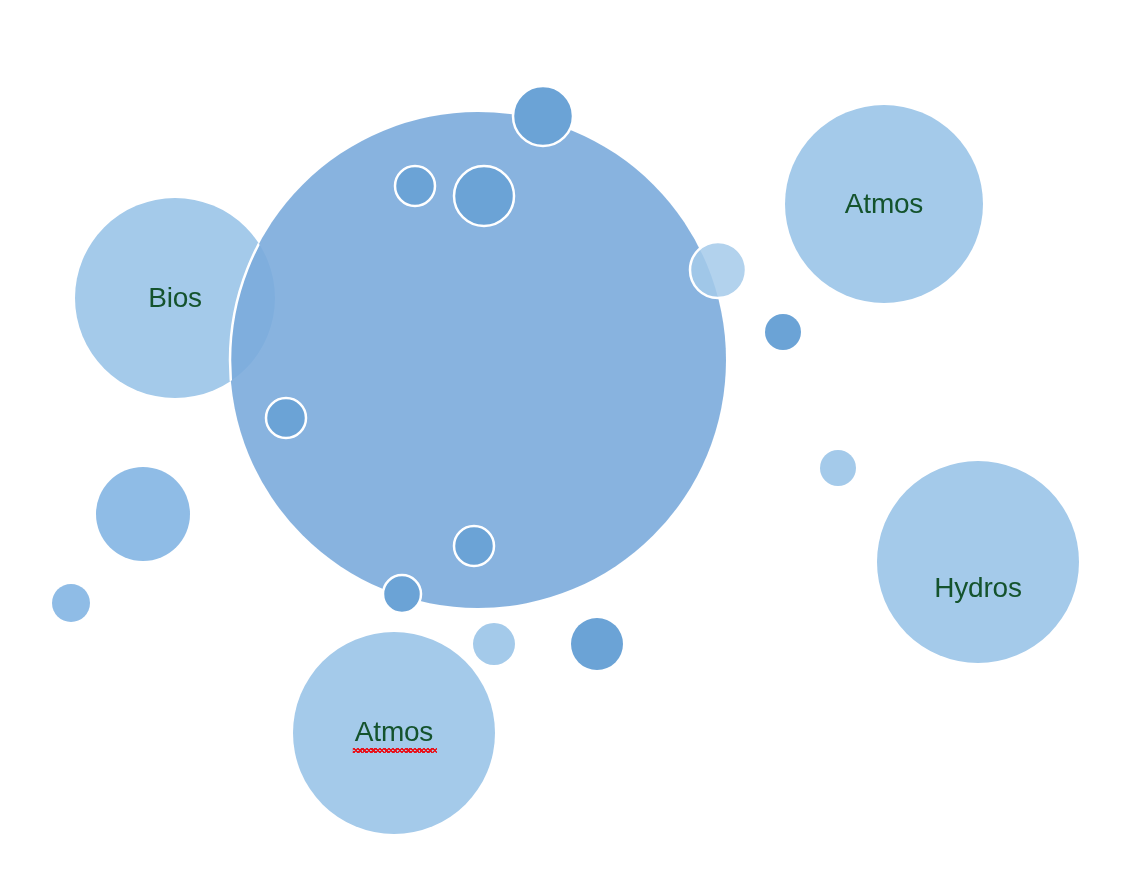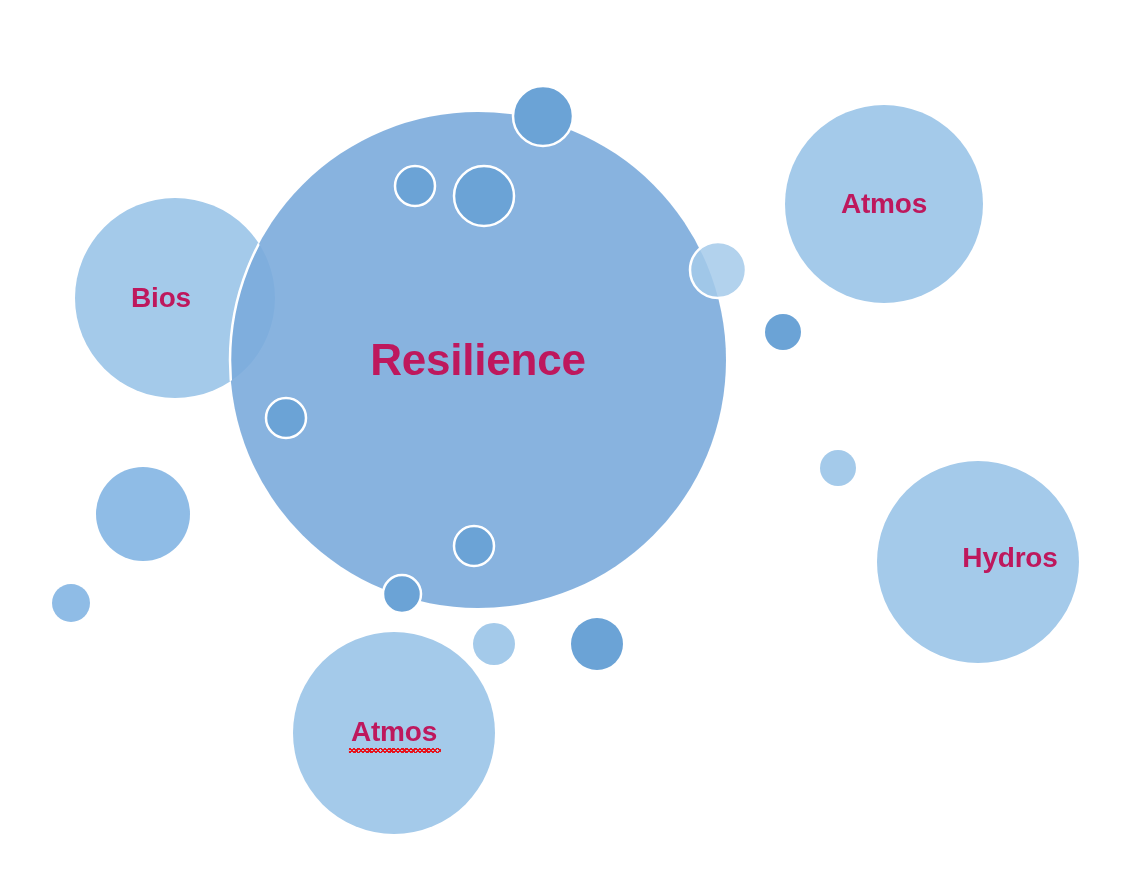--- a/index.html
+++ b/index.html
@@ -20,22 +20,22 @@
   }
   #stage svg {
     position: absolute;
     top: 0;
     left: 0;
     width: 1128px;
     height: 882px;
   }
   .bubble-label {
     position: absolute;
-    color: #be185d;
-    font-weight: bold;
+    color: #14532d;
+    font-weight: normal;
     white-space: nowrap;
     transform: translate(-50%, -50%);
     letter-spacing: -0.2px;
     pointer-events: none;
   }
   .label-main   { font-size: 44px; }
   .label-sat    { font-size: 28px; }
   .misspelled {
     position: relative;
     display: inline-block;
@@ -118,23 +118,22 @@
         <circle id="acc-over-5" cx="474" cy="546" r="20" fill="#6BA3D6" opacity="1"></circle>
         <circle id="acc-ring-5" fill="none" stroke="#FFFFFF" stroke-width="2.5" cx="474" cy="546" r="20"></circle>
       </g>
       <g>
         <circle id="acc-over-6" cx="402" cy="594" r="19" fill="#6BA3D6" opacity="1"></circle>
         <circle id="acc-ring-6" fill="none" stroke="#FFFFFF" stroke-width="2.5" cx="402" cy="594" r="19"></circle>
       </g>
     </g>
   </svg>
 
-  <div class="bubble-label label-main" id="label-main" style="left: 478px; top: 360px;">Resilience</div>
 
-  <div class="bubble-label label-sat" id="label-sat-0" style="left: 161px; top: 298px;">Bios</div>
+  <div class="bubble-label label-sat" id="label-sat-0" style="left: 175px; top: 298px;">Bios</div>
 
   <div class="bubble-label label-sat" id="label-sat-1" style="left: 884px; top: 204px;">Atmos</div>
 
-  <div class="bubble-label label-sat" id="label-sat-2" style="left: 978px; top: 558px; margin-left: 32px;">Hydros</div>
+  <div class="bubble-label label-sat" id="label-sat-2" style="left: 978px; top: 588px;">Hydros</div>
 
   <div class="bubble-label label-sat" id="label-sat-3" style="left: 394px; top: 733px;"><span class="misspelled" id="label-sat-3-text">Atmos</span></div>
 
 </div>
 
 </body></html>

